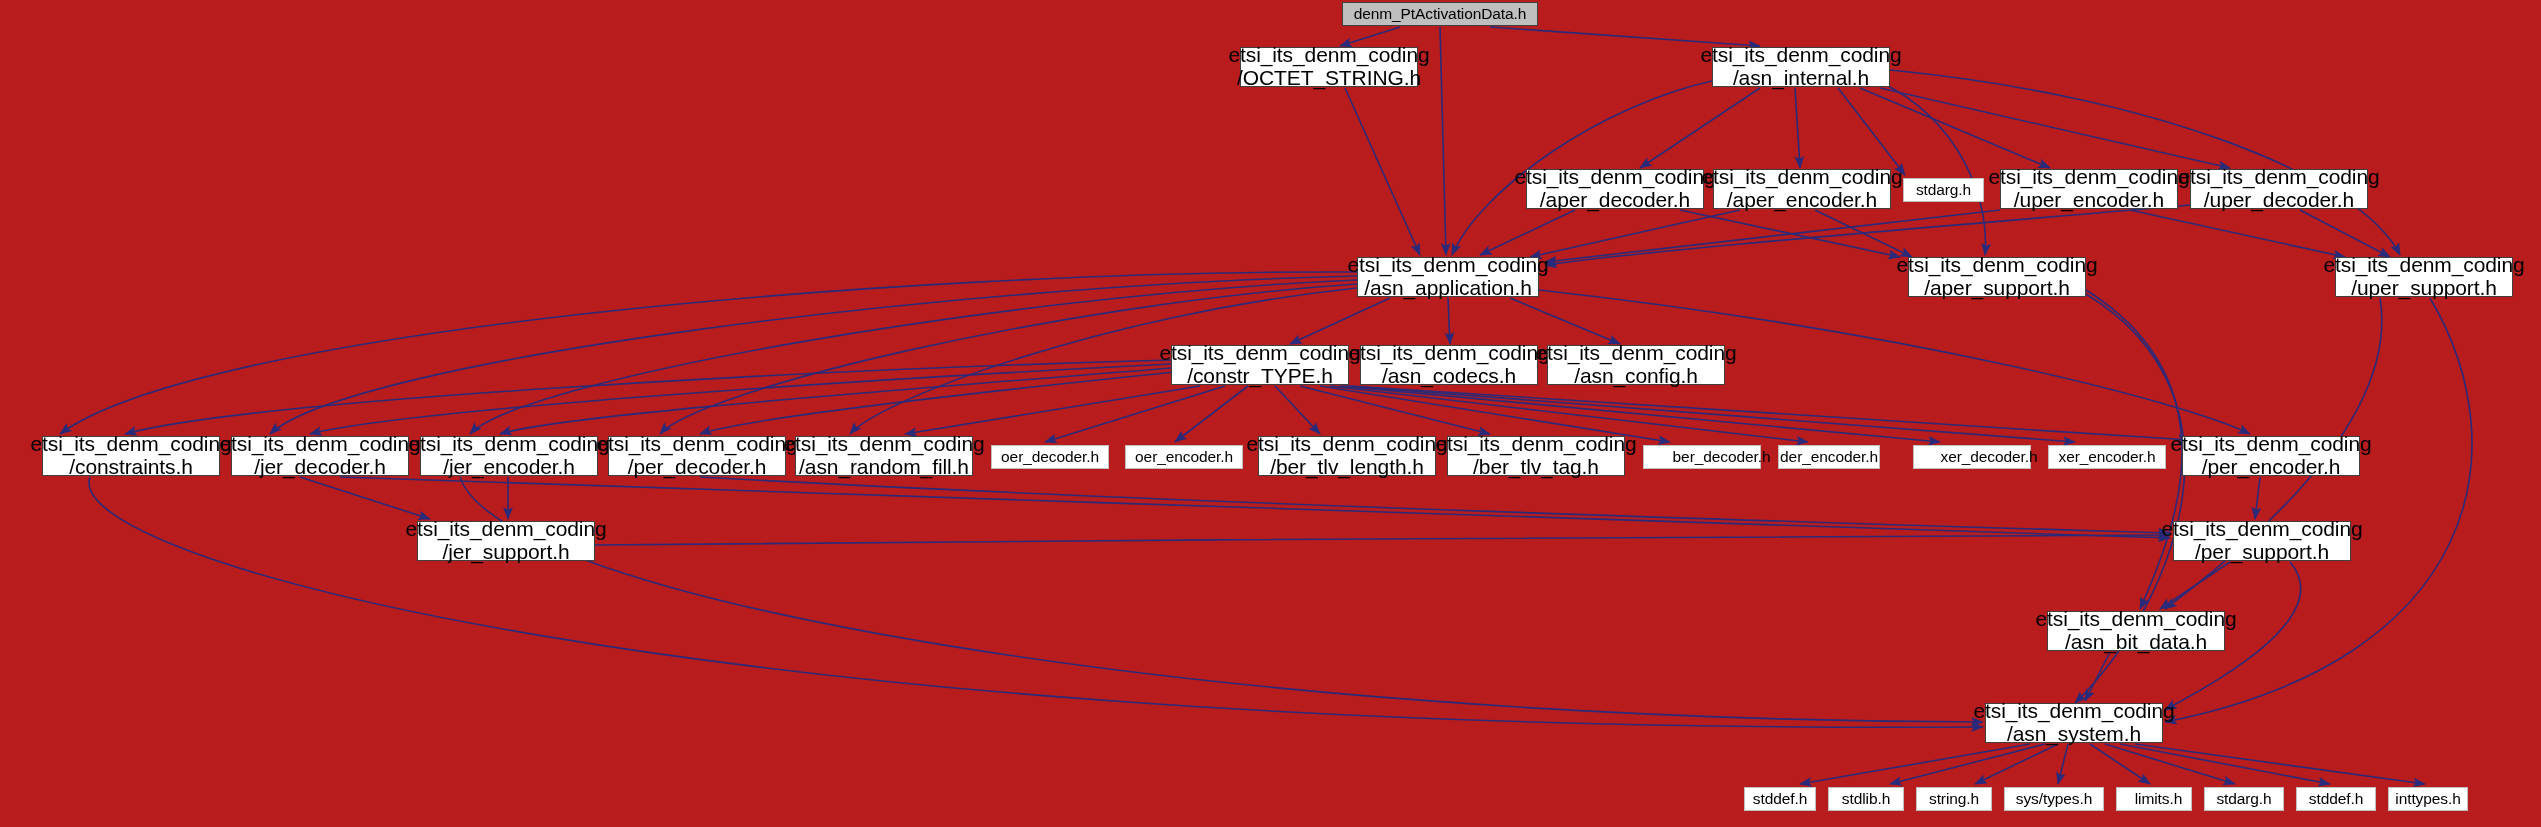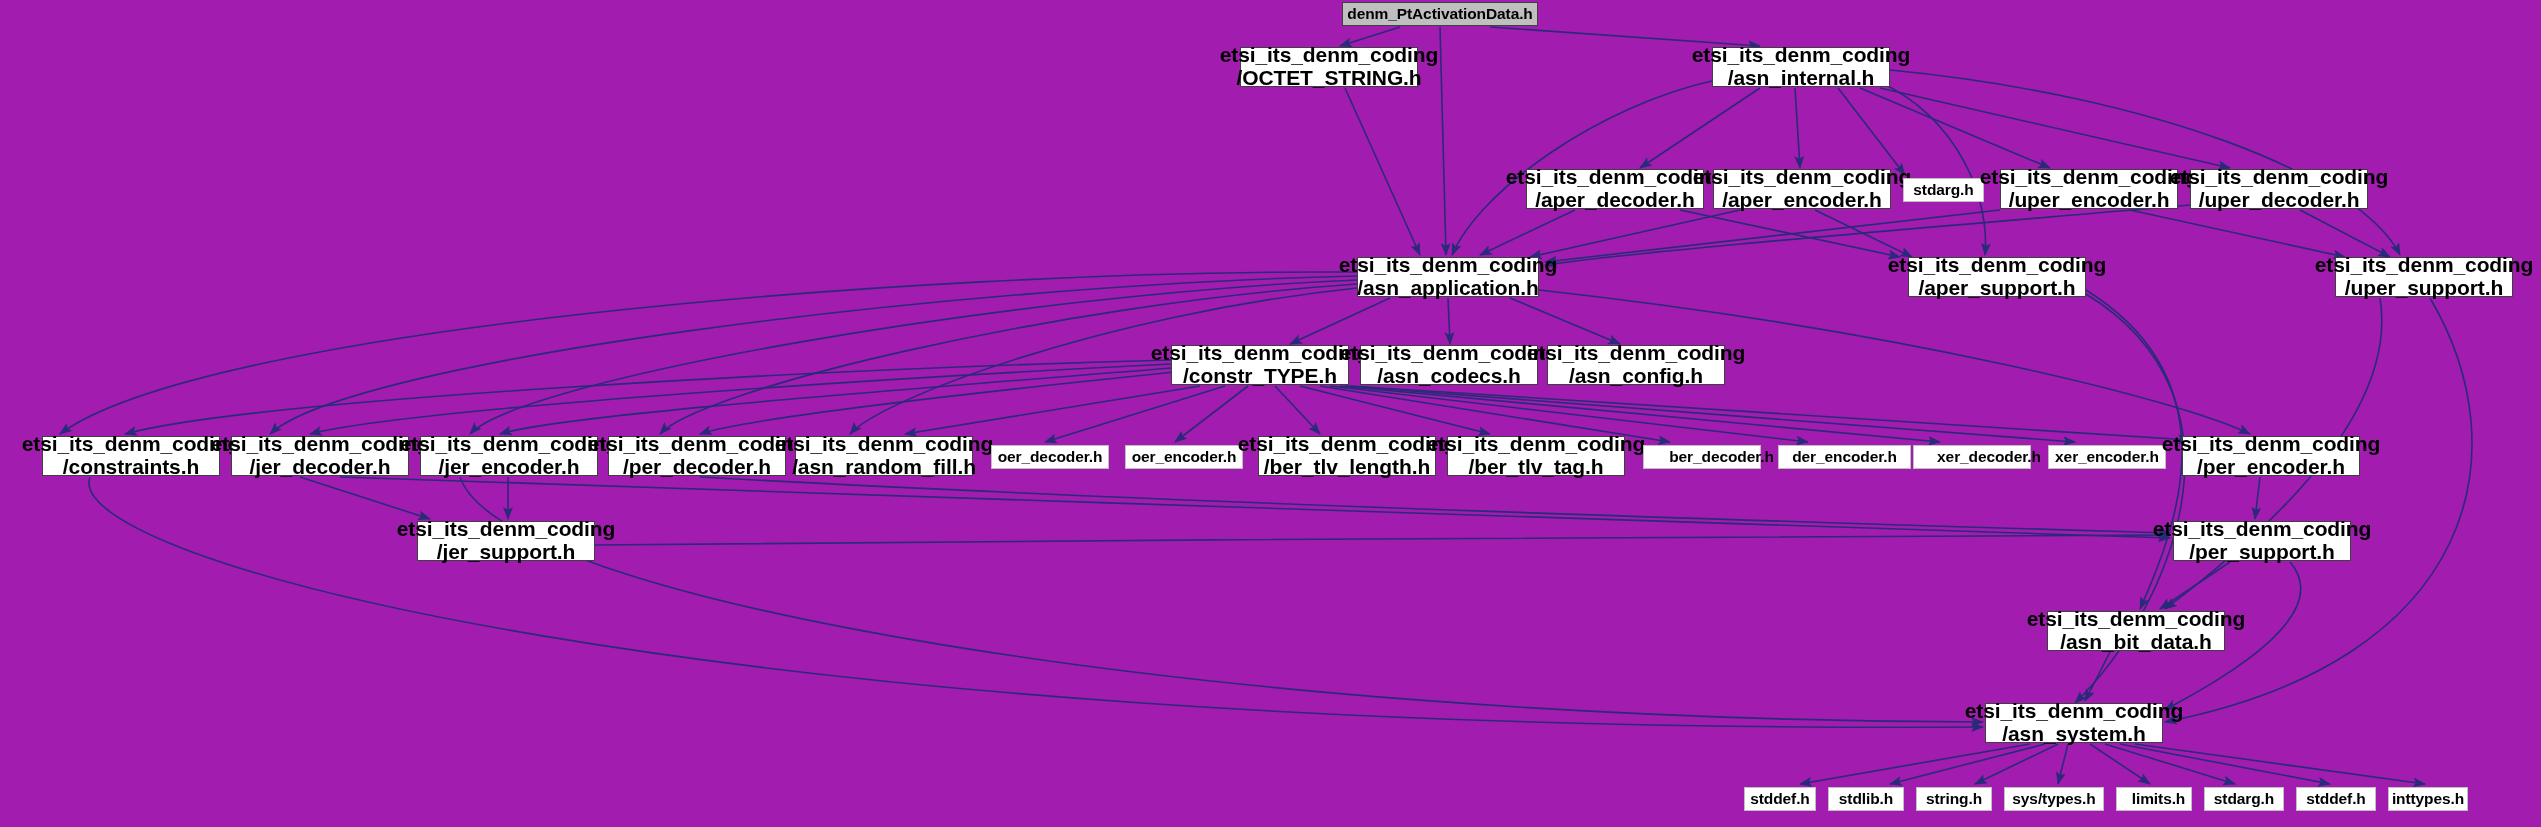--- a/index.html
+++ b/index.html
@@ -4,24 +4,23 @@
 <style>
   html, body {
     margin: 0;
     padding: 0;
     background: #ffffff;
   }
   #canvas {
     position: relative;
     width: 2541px;
     height: 827px;
-    background: #a21caf;
+    background: #b91c1c;
     font-family: "Liberation Sans", sans-serif;
     overflow: hidden;
-    font-weight: bold;
   }
   svg#edges {
     position: absolute;
     left: 0;
     top: 0;
     width: 2541px;
     height: 827px;
     pointer-events: none;
   }
   .node {
@@ -177,21 +176,21 @@
 /per_decoder.h</span></div>
       <div class="node strong two" style="left: 795px; top: 436px; width: 178px; height: 40px;"><span class="lbl">etsi_its_denm_coding
 /asn_random_fill.h</span></div>
       <div class="node faint" style="left: 991px; top: 445px; width: 118px; height: 24px;"><span class="lbl">oer_decoder.h</span></div>
       <div class="node faint" style="left: 1125px; top: 445px; width: 118px; height: 24px;"><span class="lbl">oer_encoder.h</span></div>
       <div class="node strong two" style="left: 1258px; top: 436px; width: 178px; height: 40px;"><span class="lbl">etsi_its_denm_coding
 /ber_tlv_length.h</span></div>
       <div class="node strong two" style="left: 1447px; top: 436px; width: 178px; height: 40px;"><span class="lbl">etsi_its_denm_coding
 /ber_tlv_tag.h</span></div>
       <div class="node faint" style="left: 1643px; top: 445px; width: 118px; height: 24px; padding-left: 39px;"><span class="lbl">ber_decoder.h</span></div>
-      <div class="node faint" style="left: 1778px; top: 445px; width: 133px; height: 24px;"><span class="lbl">der_encoder.h</span></div>
+      <div class="node faint" style="left: 1778px; top: 445px; width: 102px; height: 24px;"><span class="lbl">der_encoder.h</span></div>
       <div class="node faint" style="left: 1913px; top: 445px; width: 118px; height: 24px; padding-left: 34px;"><span class="lbl">xer_decoder.h</span></div>
       <div class="node faint" style="left: 2048px; top: 445px; width: 118px; height: 24px;"><span class="lbl">xer_encoder.h</span></div>
       <div class="node strong two" style="left: 2182px; top: 436px; width: 178px; height: 40px;"><span class="lbl">etsi_its_denm_coding
 /per_encoder.h</span></div>
       <div class="node strong two" style="left: 417px; top: 521px; width: 178px; height: 40px;"><span class="lbl">etsi_its_denm_coding
 /jer_support.h</span></div>
       <div class="node strong two" style="left: 2173px; top: 521px; width: 178px; height: 40px;"><span class="lbl">etsi_its_denm_coding
 /per_support.h</span></div>
       <div class="node strong two" style="left: 2047px; top: 611px; width: 178px; height: 40px;"><span class="lbl">etsi_its_denm_coding
 /asn_bit_data.h</span></div>

